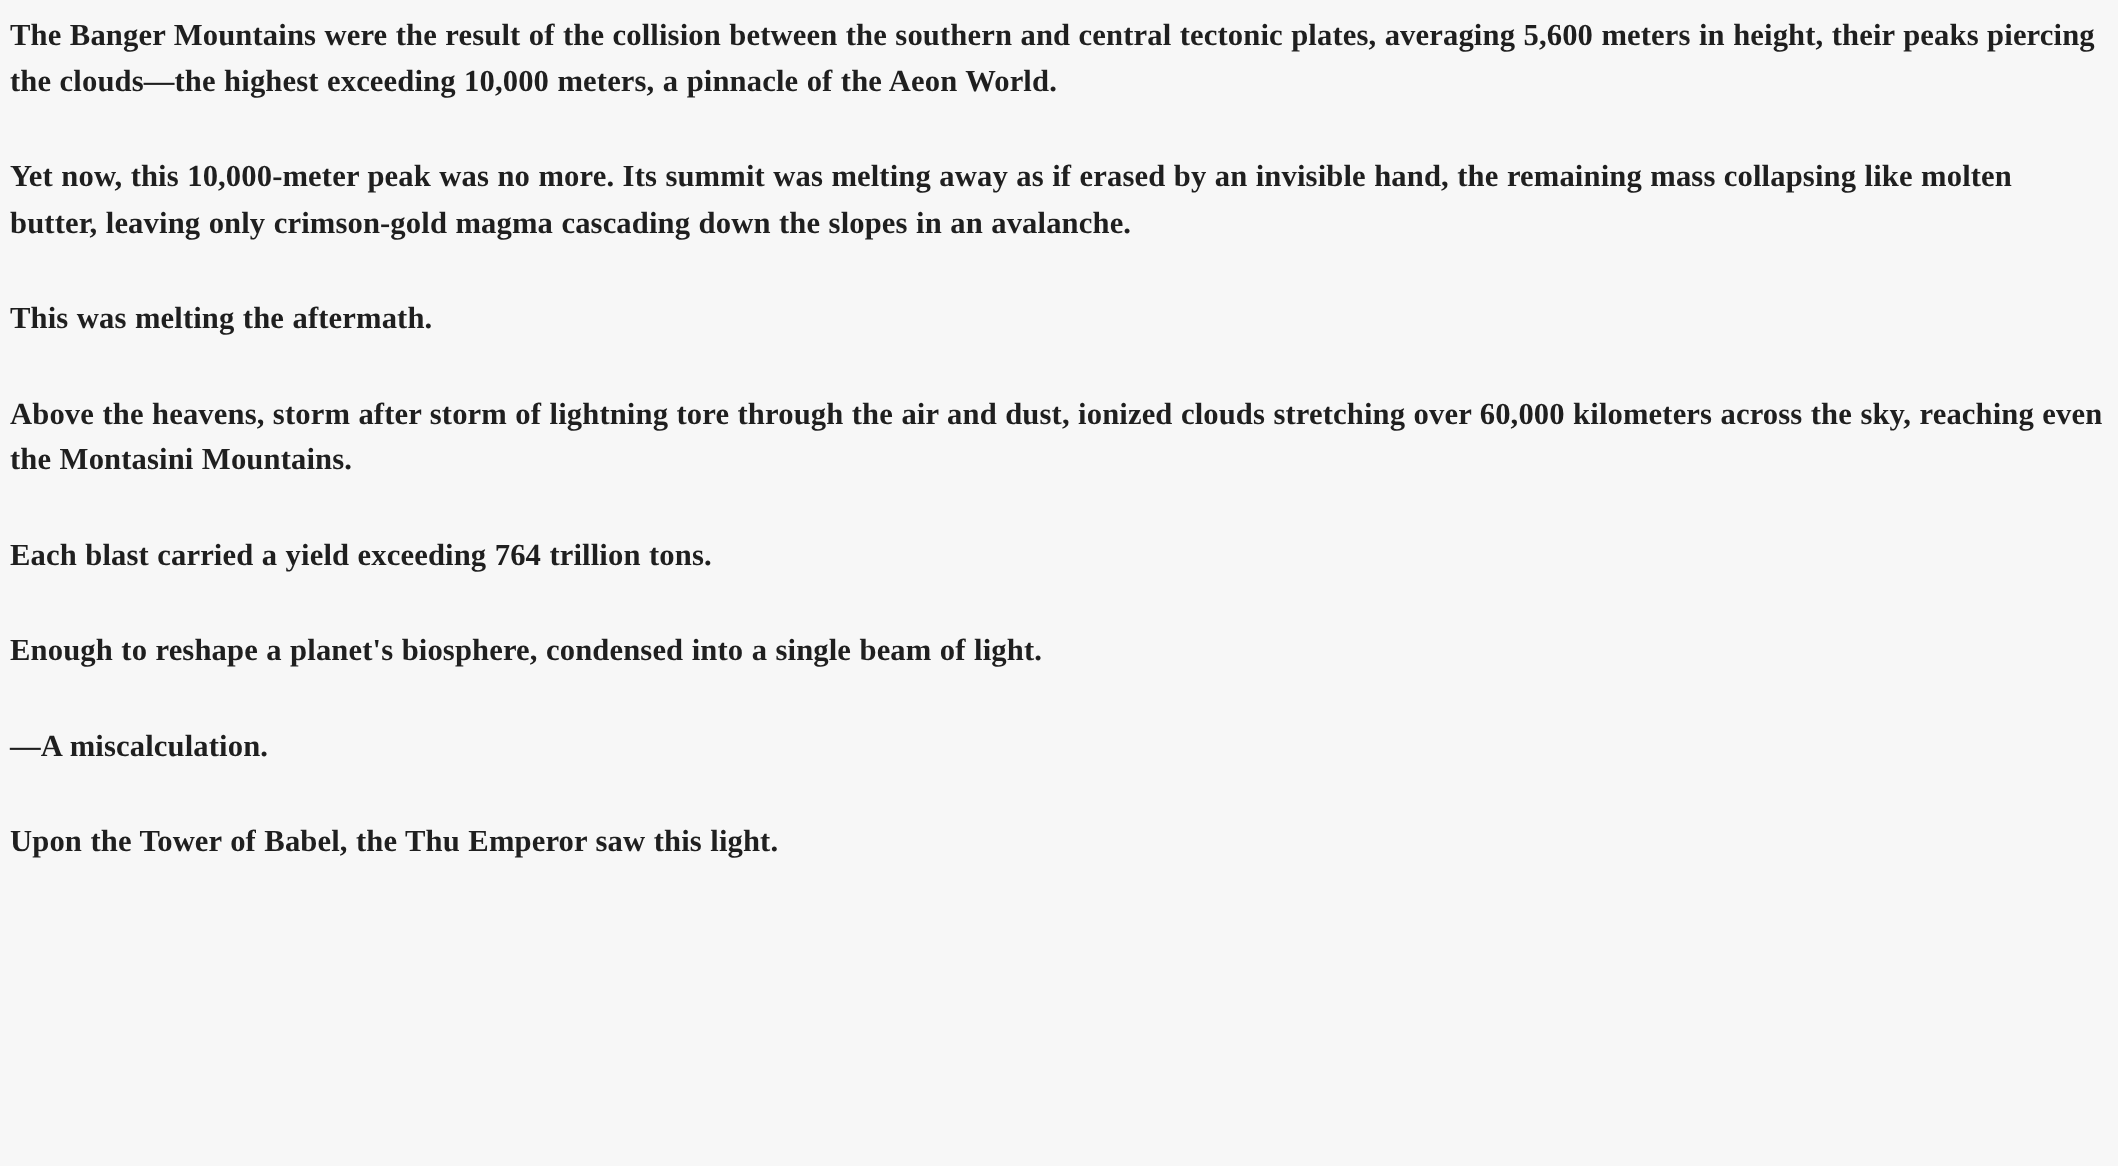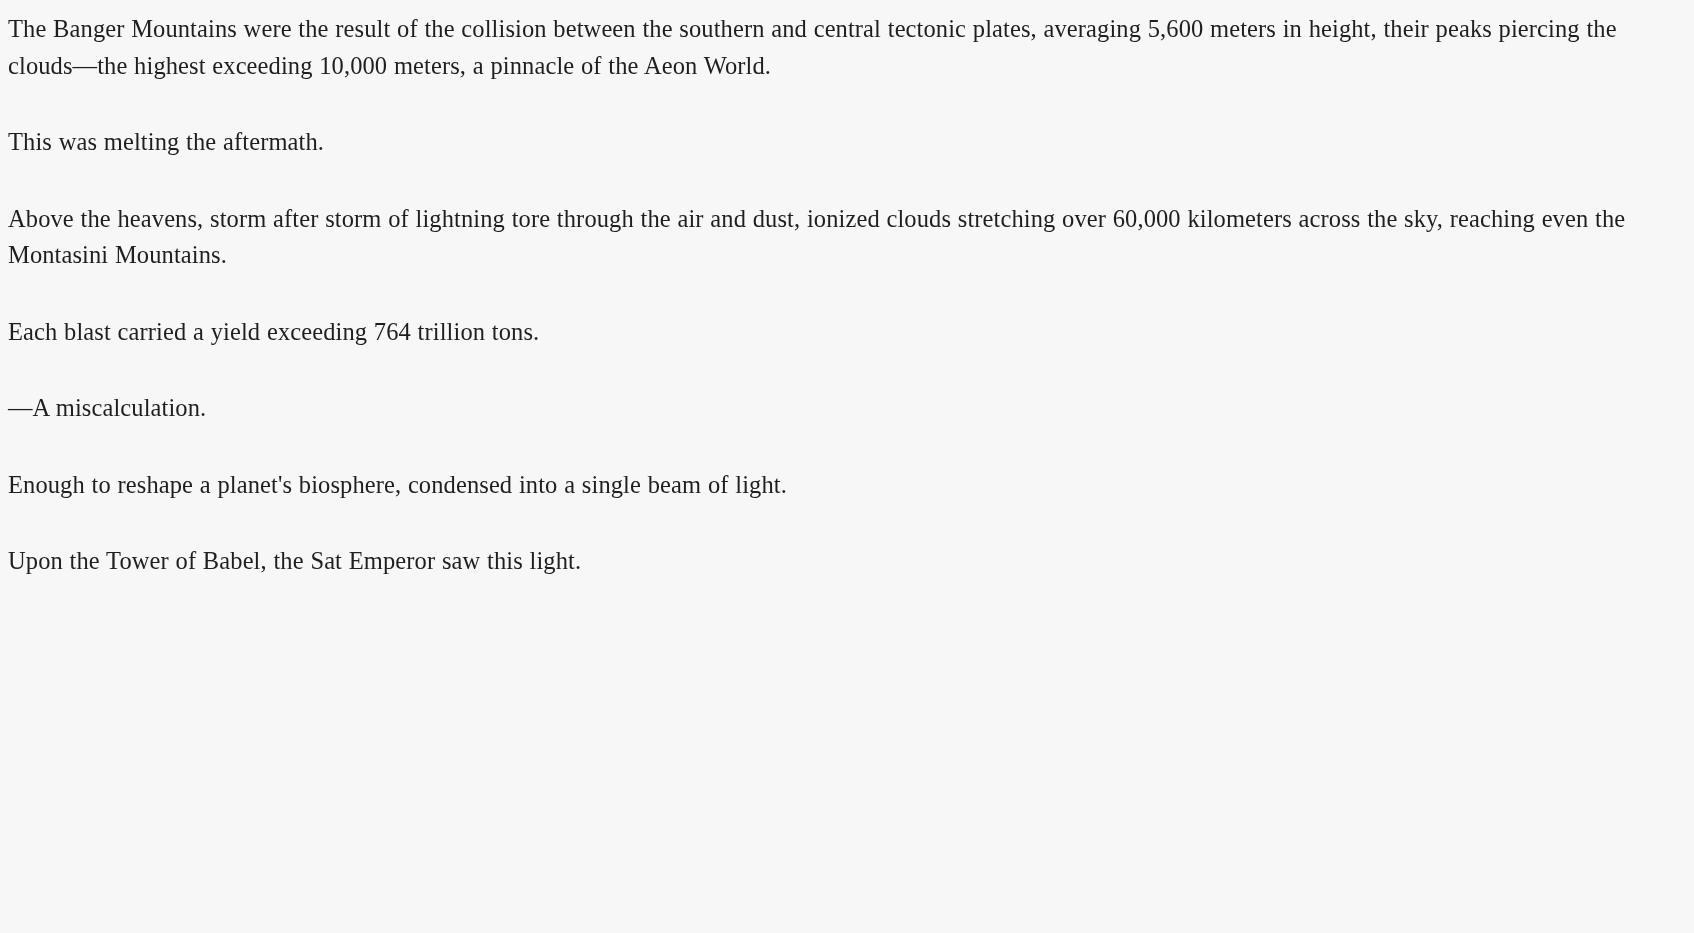--- a/index.html
+++ b/index.html
@@ -16,31 +16,32 @@
   .content {
     box-sizing: border-box;
     width: 1694px;
     padding: 11px 8px 0 8px;
     color: #1f1f1f;
   }
   .para {
     margin: 0 0 40px 0;
     font-size: 24.5px;
     line-height: 36.5px;
-    font-weight: 400;
+    font-weight: 700;
     letter-spacing: 0.1px;
     word-spacing: 0.5px;
     text-rendering: optimizeLegibility;
   }
 </style>
 </head>
 <body style="background: rgb(247, 247, 247);">
 
 <main class="content" style="color: rgb(31, 31, 31);">
 
 <p class="para">The Banger Mountains were the result of the collision between the southern and central tectonic plates, averaging 5,600 meters in height, their peaks piercing the clouds—the highest exceeding 10,000 meters, a pinnacle of the Aeon World.</p>
+    <p class="para">Yet now, this 10,000-meter peak was no more. Its summit was melting away as if erased by an invisible hand, the remaining mass collapsing like molten butter, leaving only crimson-gold magma cascading down the slopes in an avalanche.</p>
     <p class="para">This was melting the aftermath.</p>
     <p class="para">Above the heavens, storm after storm of lightning tore through the air and dust, ionized clouds stretching over 60,000 kilometers across the sky, reaching even the Montasini Mountains.</p>
     <p class="para">Each blast carried a yield exceeding 764 trillion tons.</p>
+    <p class="para">Enough to reshape a planet's biosphere, condensed into a single beam of light.</p>
     <p class="para">—A miscalculation.</p>
-    <p class="para">Enough to reshape a planet's biosphere, condensed into a single beam of light.</p>
-    <p class="para">Upon the Tower of Babel, the Sat Emperor saw this light.</p>
+    <p class="para">Upon the Tower of Babel, the Thu Emperor saw this light.</p>
   </main>
 
 </body></html>

